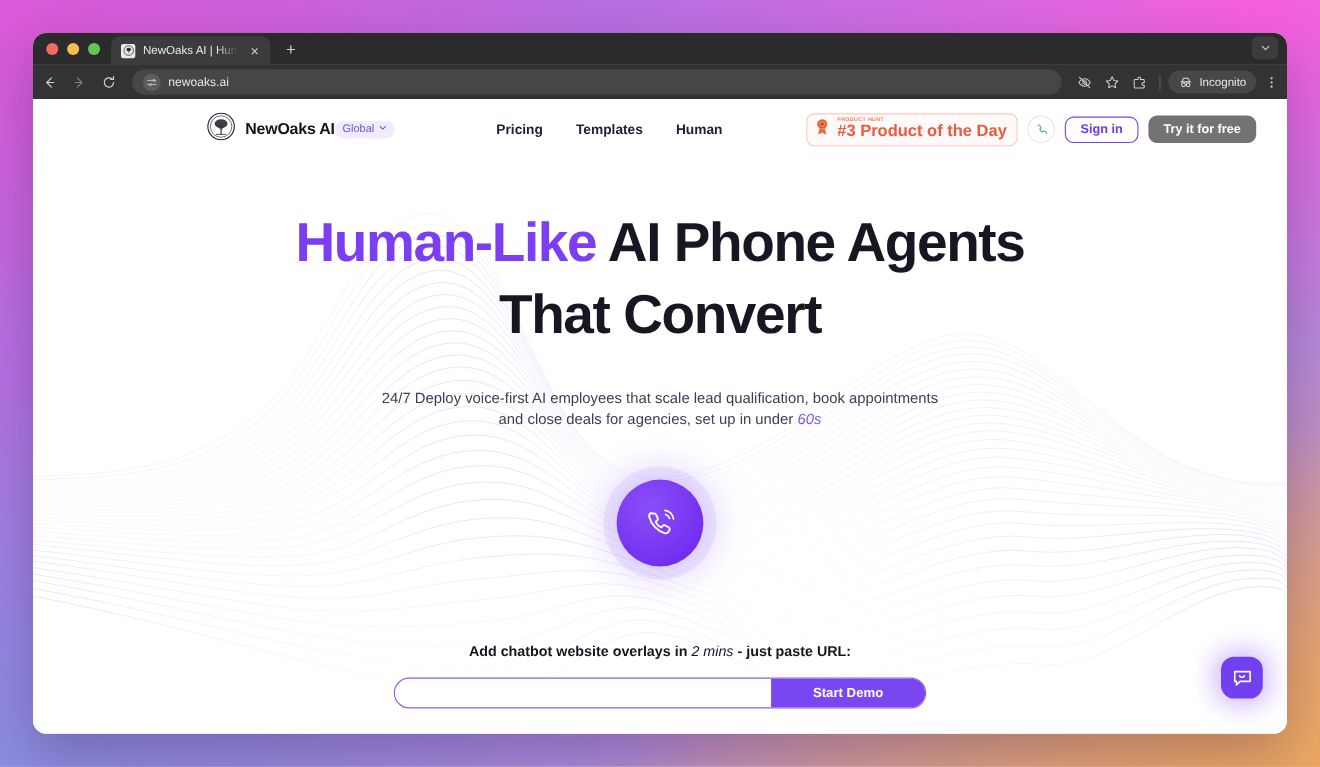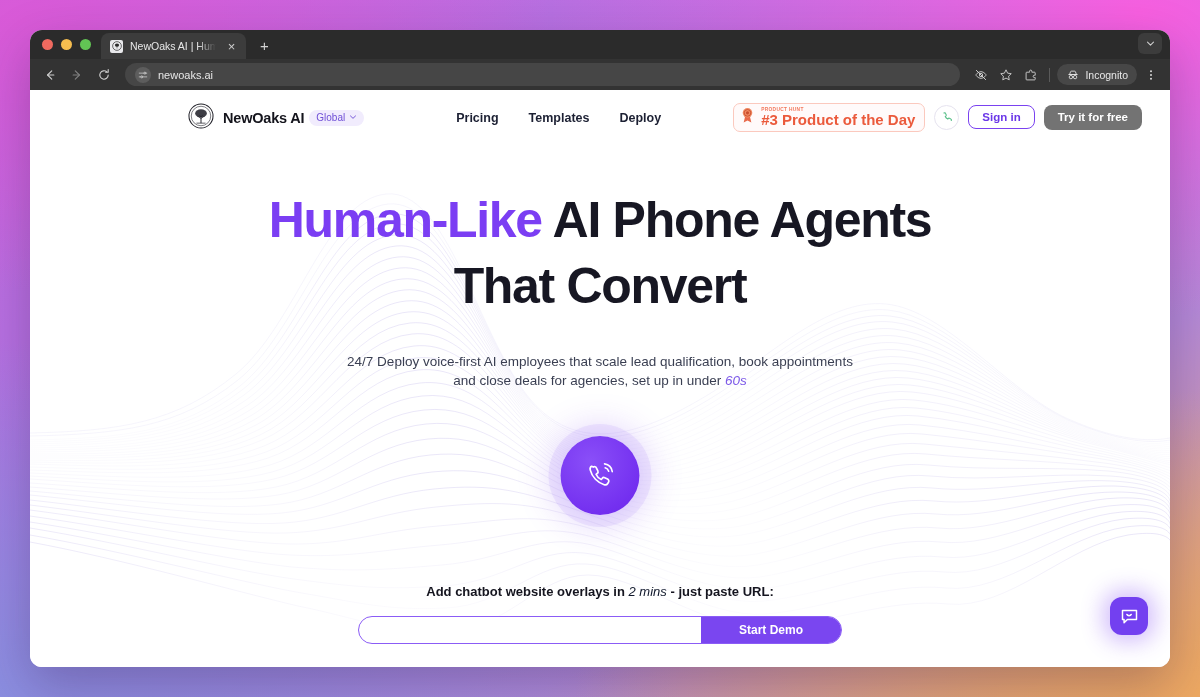--- a/index.html
+++ b/index.html
@@ -77,21 +77,21 @@
     width: 24px; height: 21px; border-radius: 6px;
     background: #3c3c3c;
     display: flex; align-items: center; justify-content: center;
   }
 
   
   .toolbar {
     height: 31px;
     background: #333333;
     display: flex; align-items: center;
-    padding: 0 8px;
+    padding: 0 3px;
     gap: 3px;
   }
   .navbtn {
     width: 24px; height: 24px; border-radius: 50%;
     display: flex; align-items: center; justify-content: center;
     flex: 0 0 24px;
   }
   .omnibox {
     flex: 1;
     height: 23px;
@@ -147,21 +147,20 @@
     display: flex; align-items: center;
     padding: 8px 28px 0 158px;
   }
   .brand { display: flex; align-items: center; gap: 9px; }
   .brand-name { font-size: 14.5px; font-weight: 700; color: #14141c; letter-spacing: -.2px; }
   .global-pill {
     display: flex; align-items: center; gap: 4px;
     background: #f1ecfd;
     border-radius: 9px;
     padding: 2.5px 7px;
-    margin-left: 5px;
   }
   .global-pill span { font-size: 10px; color: #6f4fd6; font-weight: 500; }
 
   .nav { display: flex; gap: 30px; margin-left: 92px; }
   .nav a { font-size: 12.5px; font-weight: 600; color: #1c2033; text-decoration: none; }
 
   .header-right { display: flex; align-items: center; gap: 9px; margin-left: auto; }
 
   .ph-badge {
     display: flex; align-items: center; gap: 6px;
@@ -459,21 +458,21 @@
         <span>
           <svg width="8" height="8" viewBox="0 0 12 12">
               <path d="M2.2 4.4L6 8l3.8-3.6" stroke="#6f4fd6" stroke-width="1.4" fill="none" stroke-linecap="round" stroke-linejoin="round"></path>
             </svg>
         </span>
       </div>
 
       <nav class="nav">
         <a href="#">Pricing</a>
         <a href="#">Templates</a>
-        <a href="#">Deploy</a>
+        <a href="#">Human</a>
       </nav>
 
       <div class="header-right">
         <div class="ph-badge">
           <span>
             <svg width="15" height="17" viewBox="0 0 18 22">
               <path d="M6 12l-2 8 5-2.6L14 20l-2-8z" fill="#e8694a"></path>
               <circle cx="9" cy="7.6" r="6.2" fill="#f08a63"></circle>
               <circle cx="9" cy="7.6" r="4.3" fill="none" stroke="#c94d2c" stroke-width="1.1"></circle>
               <circle cx="9" cy="7.6" r="2" fill="#c94d2c"></circle>

